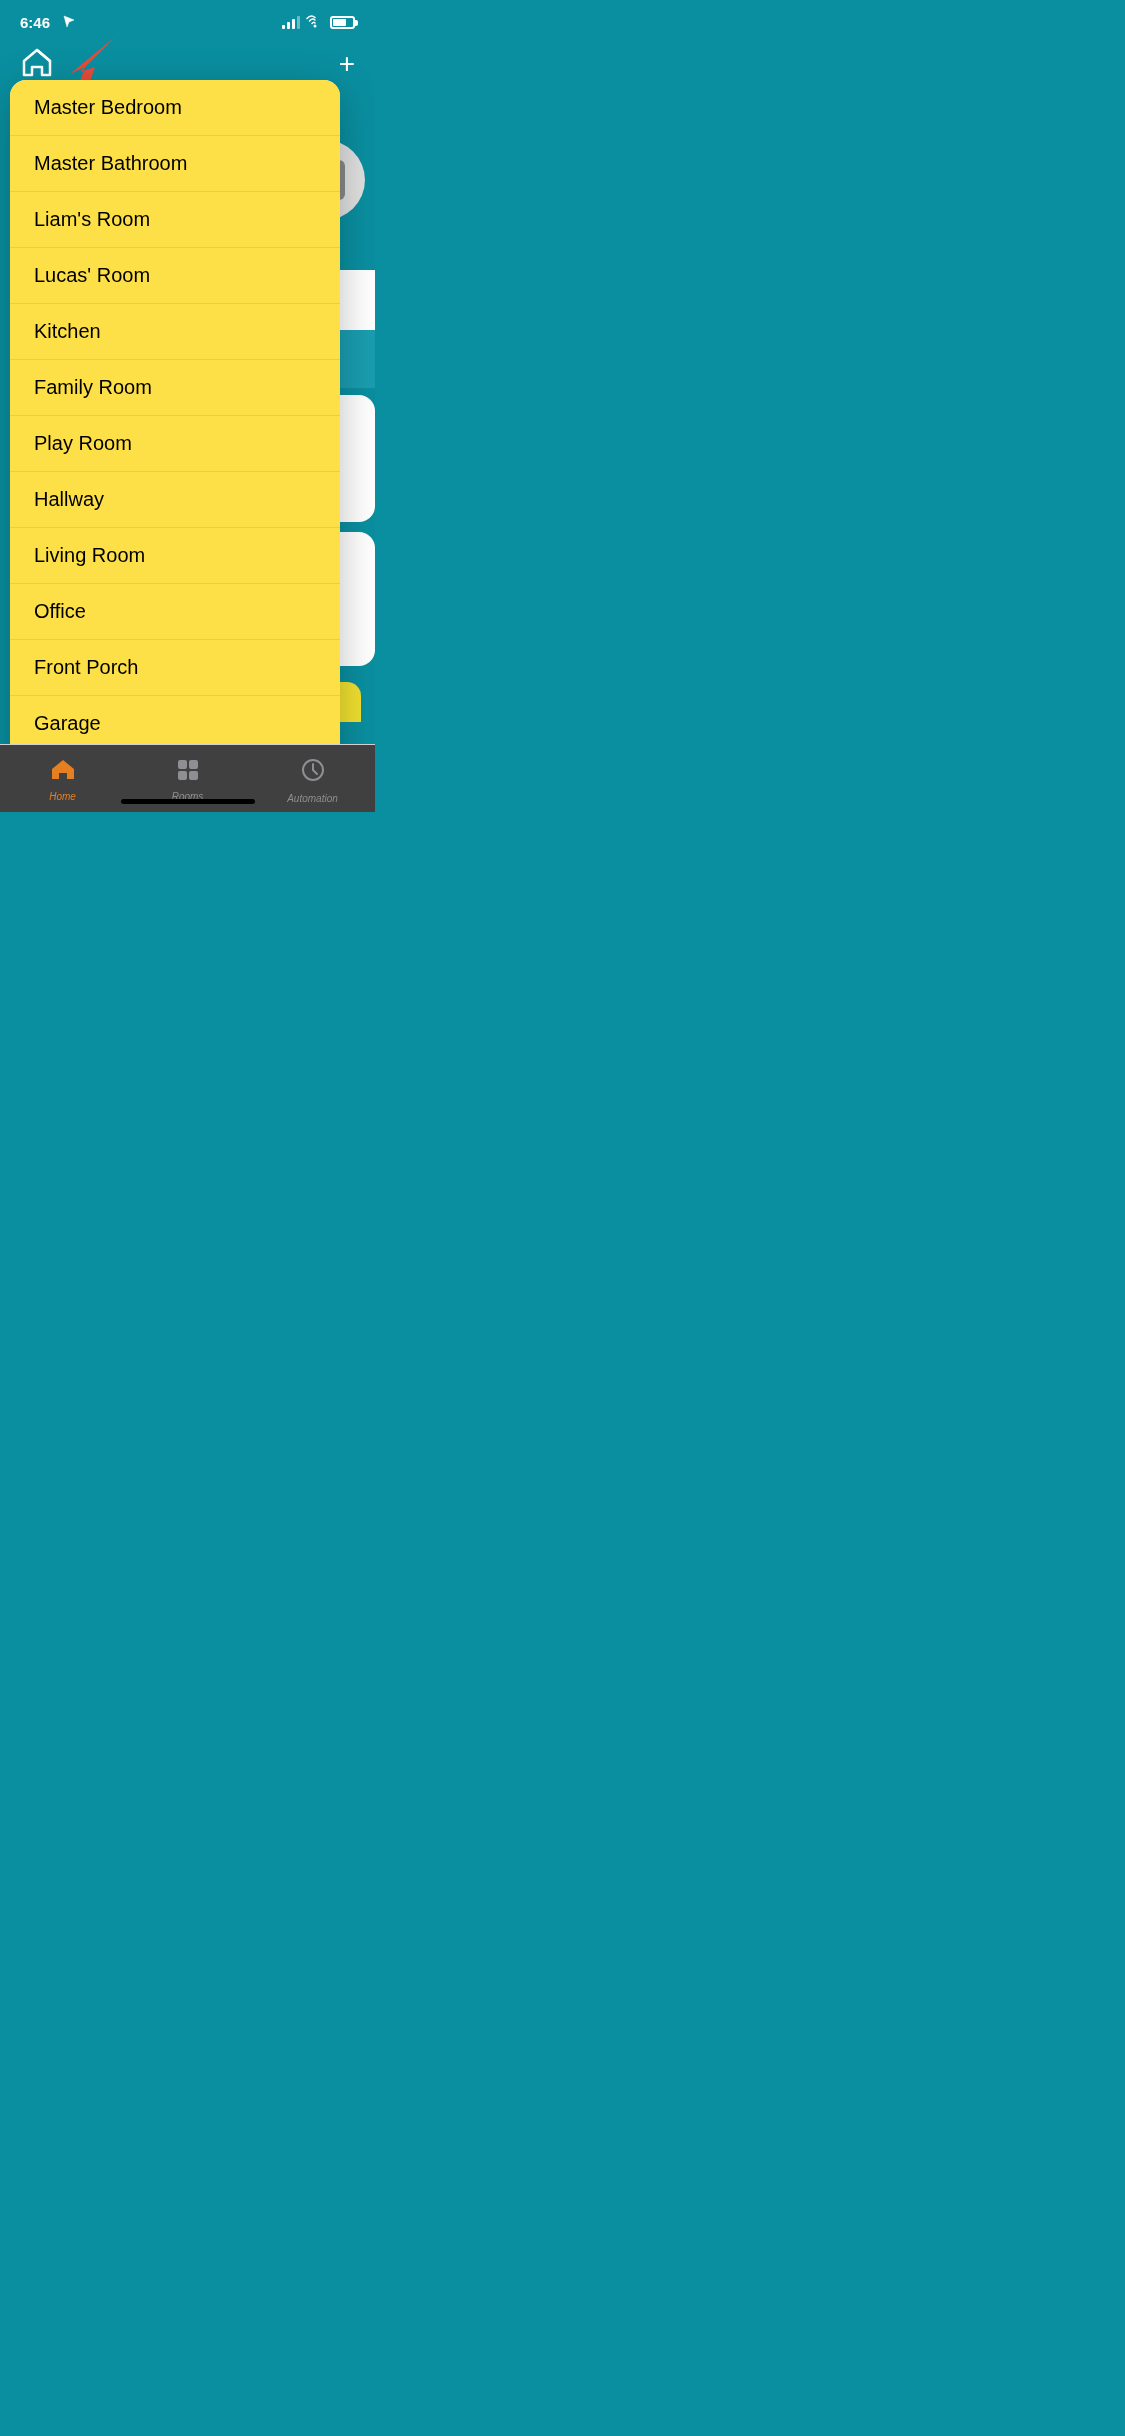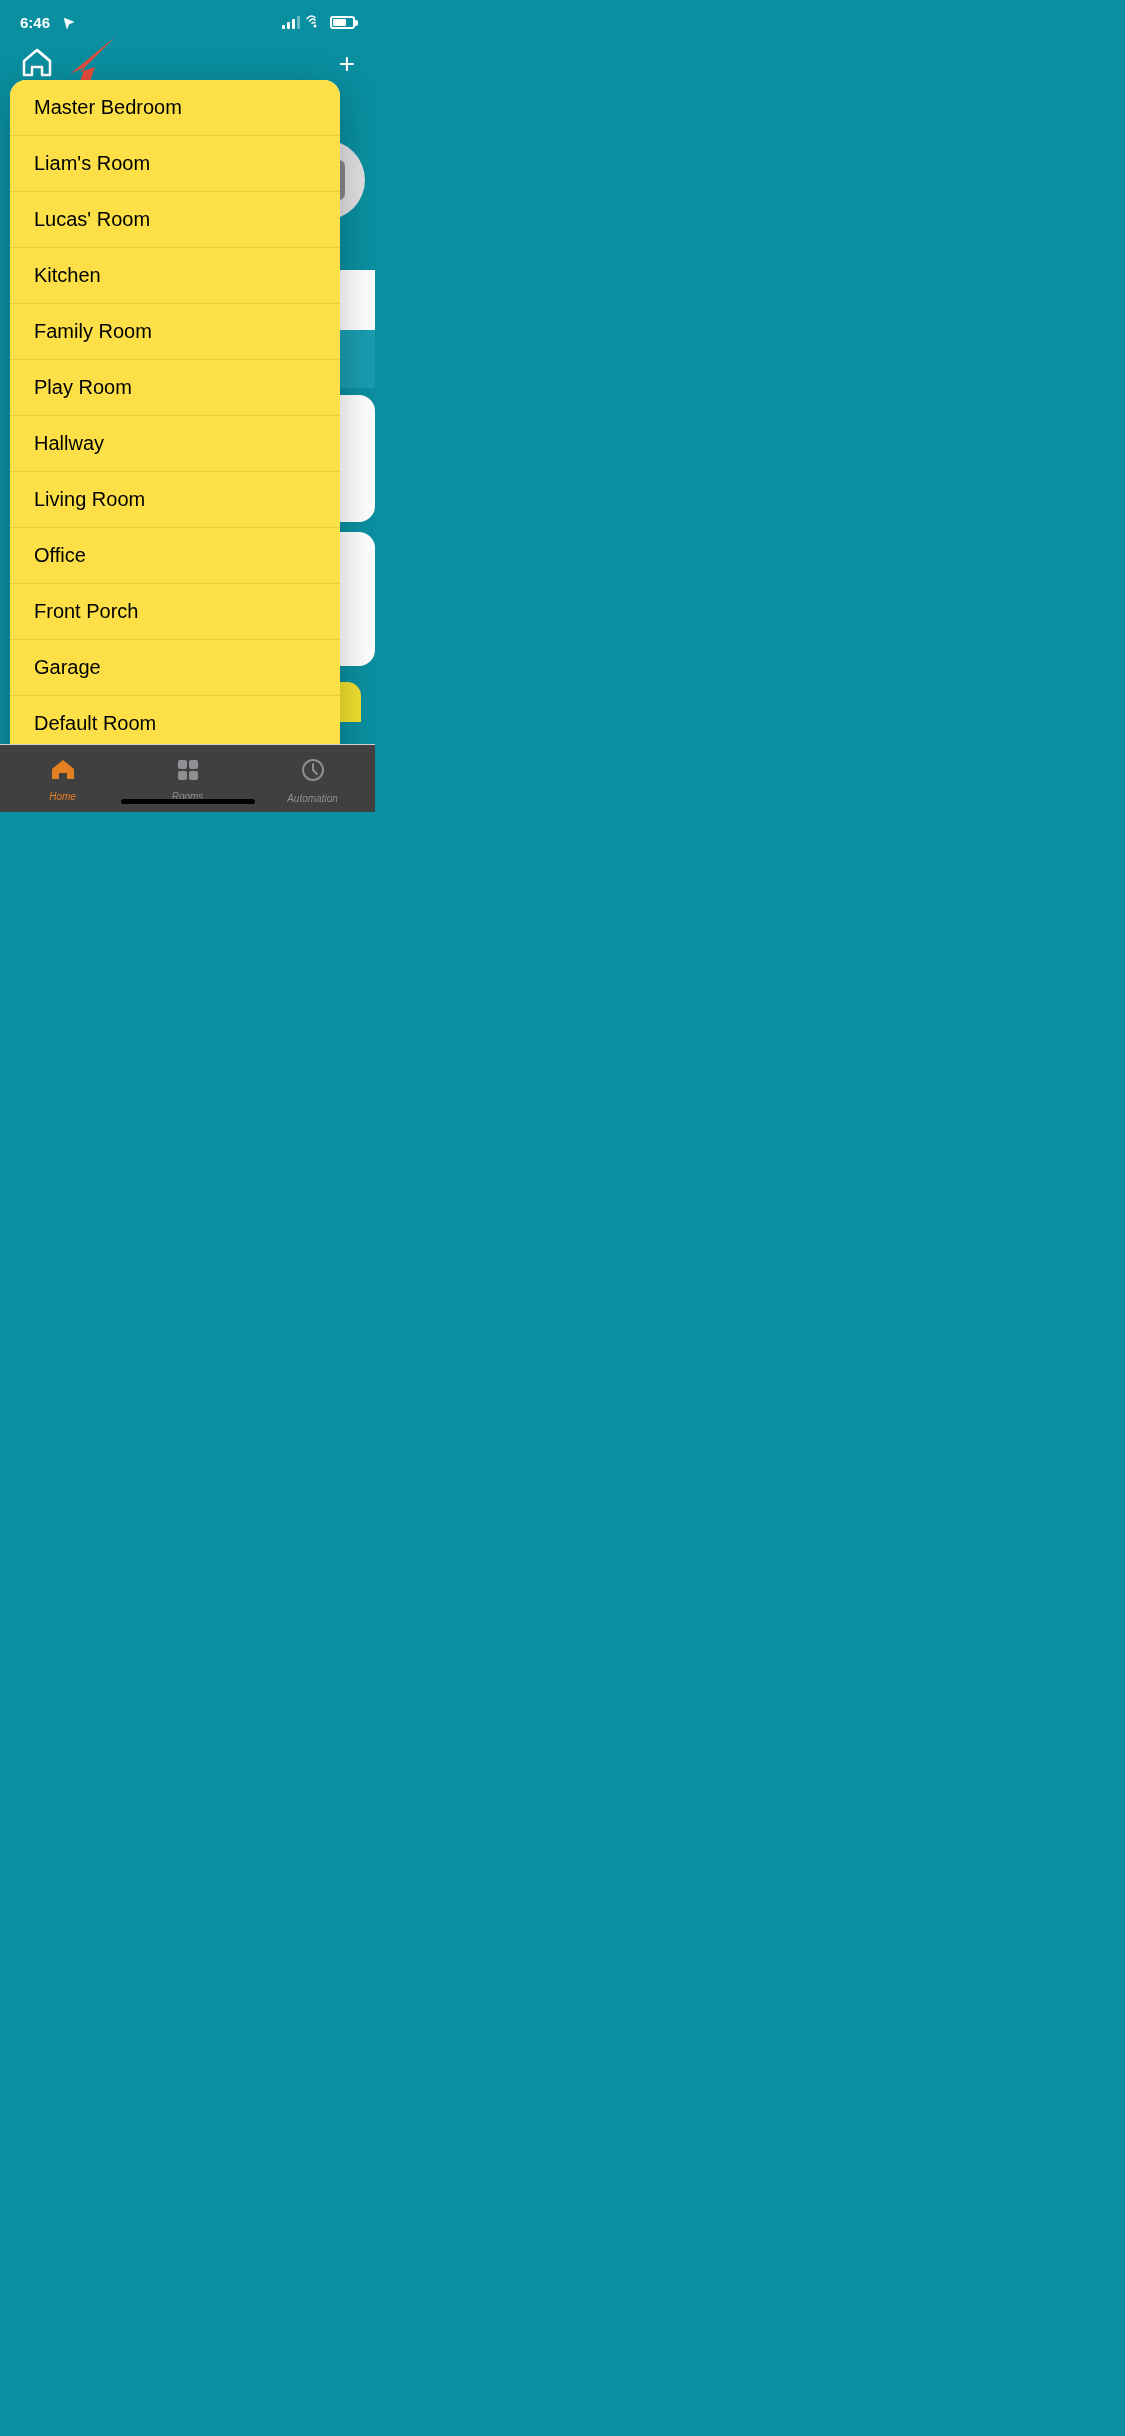--- a/index.html
+++ b/index.html
@@ -22,21 +22,20 @@
       padding: 14px 20px 6px;
       color: white;
       font-size: 15px;
       font-weight: 600;
       position: relative;
       z-index: 10;
     }
 
     .status-time {
       display: flex;
-      align-items: center;
       gap: 12px;
     }
 
     .status-icons {
       display: flex;
       align-items: center;
       gap: 6px;
     }
 
     .signal-bars {
@@ -514,20 +513,23 @@
     <div class="bottom-card-partial"></div>
     <div class="bottom-card-partial" style="background:#f0e030;"></div>
   </div>
 </div>
 
 <div class="dropdown-overlay">
   <div class="dropdown-item">
     <span>Master Bedroom</span>
   </div>
   <div class="dropdown-item">
+    <span>Master Bathroom</span>
+  </div>
+  <div class="dropdown-item">
     <span>Liam's Room</span>
   </div>
   <div class="dropdown-item">
     <span>Lucas' Room</span>
   </div>
   <div class="dropdown-item">
     <span>Kitchen</span>
   </div>
   <div class="dropdown-item">
     <span>Family Room</span>

